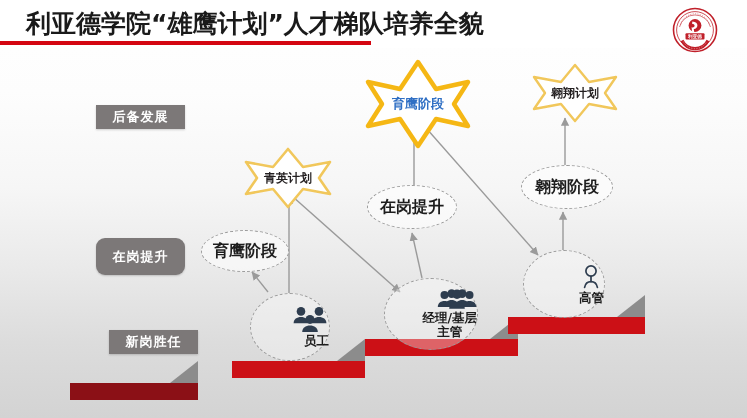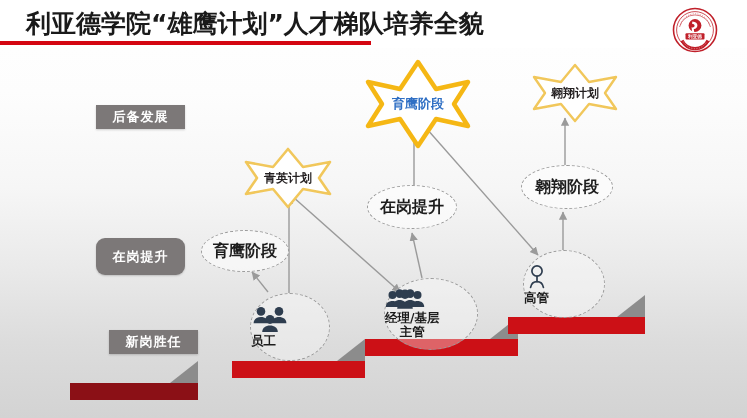--- a/index.html
+++ b/index.html
@@ -69,21 +69,21 @@
     font-size:16px;font-weight:bold;color:#1d1d1d;white-space:nowrap;
   }
   #ell-yuying{left:201px;top:230px;width:86px;height:40px;}
   #ell-zhanchi{left:367px;top:185px;width:88px;height:42px;}
   #ell-aoxiang{left:521px;top:165px;width:90px;height:42px;}
 
   
   .circ{
     position:absolute;border:1px dashed #9b9b9b;border-radius:50%;
     background:rgba(255,255,255,.35);
-    display:flex;flex-direction:column;align-items:flex-start;justify-content:center;
+    display:flex;flex-direction:column;align-items:flex-end;justify-content:center;
   }
   .circ .glyph{display:block;line-height:0;margin-bottom:1px;}
   .circ .cap{
     font-size:12.5px;font-weight:bold;color:#1d1d1d;
     text-align:center;line-height:14px;white-space:pre-line;
   }
   #circ-staff{left:250px;top:293px;width:78px;height:66px;}
   #circ-mgr{left:384px;top:278px;width:92px;height:70px;}
   #circ-exec{left:523px;top:250px;width:80px;height:66px;}
 </style>

